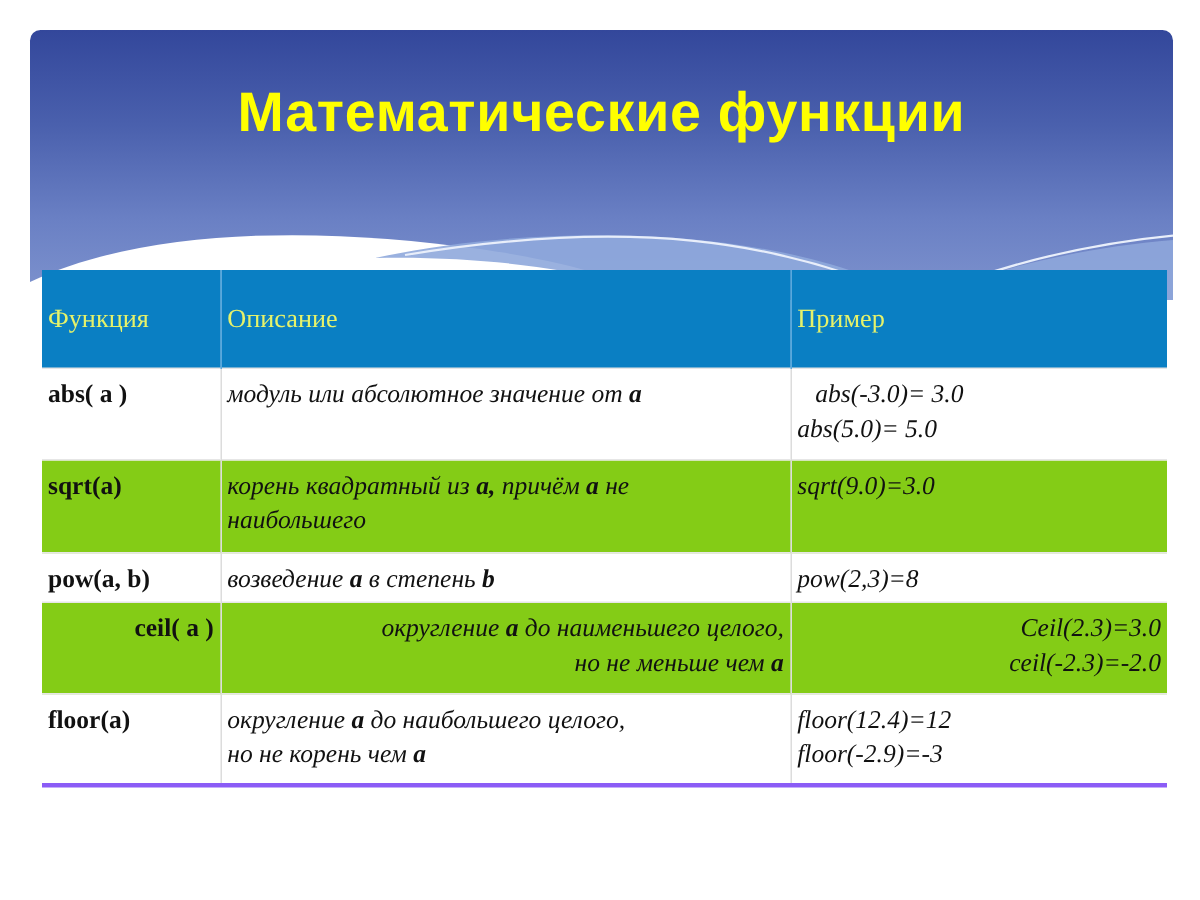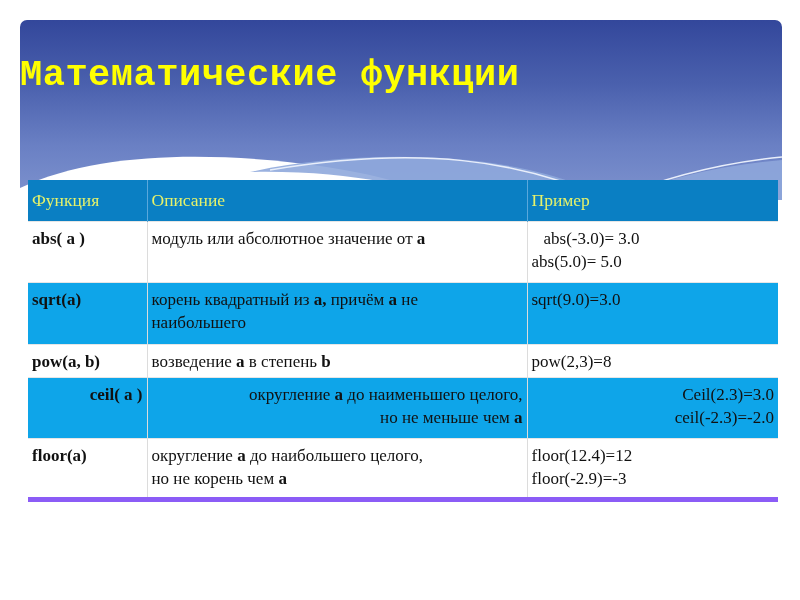--- a/index.html
+++ b/index.html
@@ -1,29 +1,29 @@
 <!DOCTYPE html>
 <html><head>
 <meta charset="utf-8">
 <style>
   html, body { margin: 0; padding: 0; }
   body { width: 800px; height: 600px; background: #ffffff; position: relative; overflow: hidden; font-family: "Liberation Serif", serif; }
   .banner { position: absolute; left: 20px; top: 20px; width: 762px; height: 180px; border-radius: 7px 7px 0 0; overflow: hidden;
     background: linear-gradient(to bottom, #33479b 0%, #4a60ad 35%, #6a80c4 70%, #7e93ce 100%); }
   .banner svg { position: absolute; left: 0; top: 0; }
-  .title { position: absolute; left: 0; top: 34px; width: 762px; color: #ffff00; font-weight: bold; font-size: 37px; letter-spacing: 0.5px; font-family: Liberation Mono, monospace; }
+  .title { position: absolute; left: 0; top: 34px; width: 762px; text-align: center; color: #ffff00; font-weight: bold; font-size: 37px; letter-spacing: 0.5px; font-family: Liberation Sans, sans-serif; }
   table.funcs { position: absolute; left: 28px; top: 180px; width: 750px; border-collapse: collapse; table-layout: fixed; font-size: 17px; color: #111; }
-  table.funcs th { background: #0a7fc3; color: #e6f26a; font-weight: normal; text-align: left; height: 33px; padding: 4px 4px; border-left: 1px solid #5aa8dc; font-size: 17.5px; }
+  table.funcs th { background: #0a7fc3; color: #e6f26a; font-weight: normal; text-align: left; height: 33px; padding: 16px 4px; border-left: 1px solid #5aa8dc; font-size: 17.5px; }
   table.funcs th:first-child { border-left: none; }
   table.funcs td { vertical-align: top; padding: 5px 4px 0 4px; border-left: 1px solid #dcdcdc; border-top: 1px solid #e6e6e6; line-height: 23px; }
   table.funcs td:first-child { border-left: none; font-weight: bold; }
   table.funcs tr.odd td { background: #ffffff; }
-  table.funcs tr.even td { background: #0ea5e9; }
-  table.funcs tr:last-child td { border-bottom: 5px solid #8b5cf6; }
-  .line { display: block; white-space: nowrap; }
+  table.funcs tr.even td { background: #84cc16; }
+  table.funcs tr:last-child td { border-bottom: 3px solid #8b5cf6; }
+  .line { display: block; white-space: nowrap; font-style: italic; }
   b { font-weight: bold; }
 </style>
 </head>
 <body>
 
 <div class="banner">
   <svg width="762" height="180" viewBox="0 0 762 180">
     <path d="M0,168 C80,130 200,132 300,146 C360,155 390,165 430,180 L0,180 Z" fill="#ffffff"></path>
     <path d="M230,152 C330,130 470,130 560,165 C575,172 585,176 590,180 L430,180 C400,168 330,150 230,152 Z" fill="#8fa8dc" opacity="0.9"></path>
     <path d="M590,180 C640,160 700,145 762,140 L762,180 Z" fill="#8ea6da" opacity="0.9"></path>

